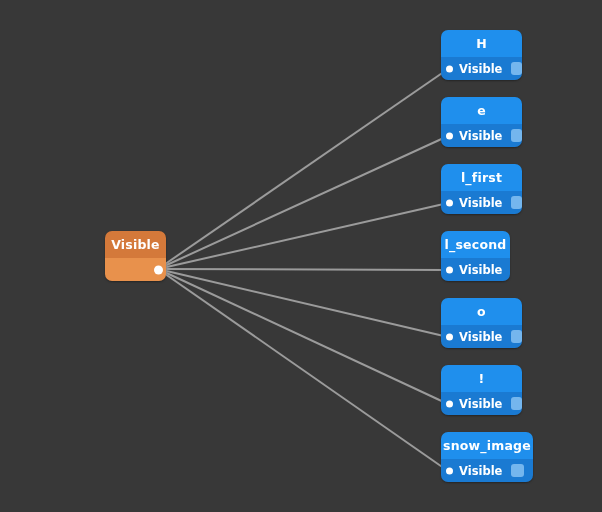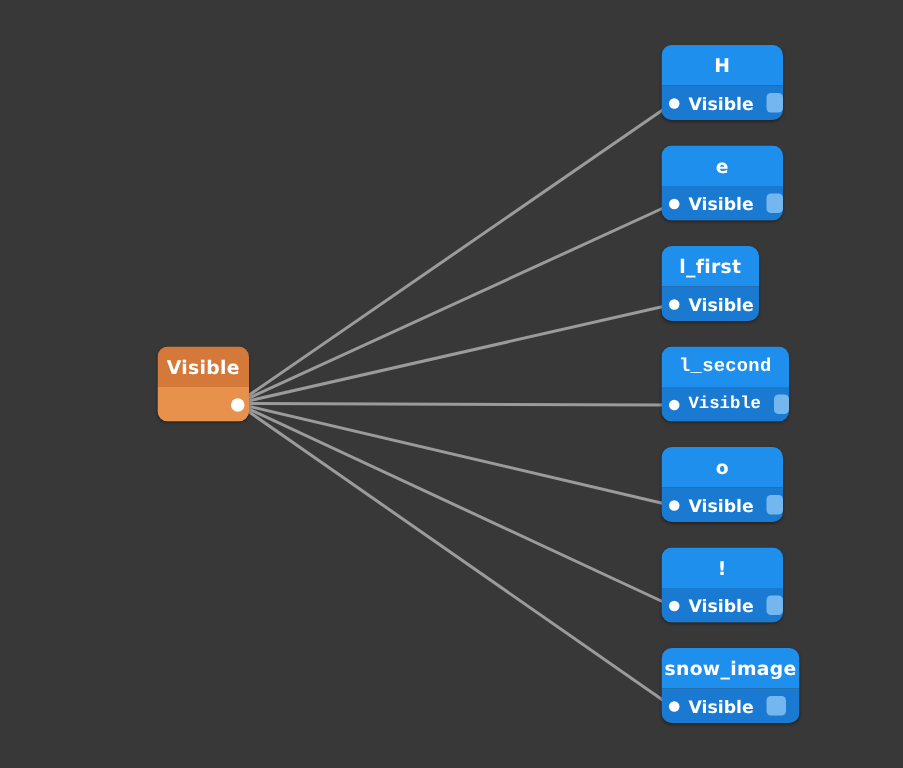--- a/index.html
+++ b/index.html
@@ -128,31 +128,31 @@
     <div class="node target" style="left: 441px; top: 97px; width: 81px;">
       <div class="node-header">e</div>
       <div class="node-body">
         <div class="port in"></div>
         <div class="row">
           <span class="row-label">Visible</span>
           <div class="checkbox"></div>
         </div>
       </div>
     </div>
-    <div class="node target" style="left: 441px; top: 164px; width: 65px;">
+    <div class="node target" style="left: 441px; top: 164px; width: 81px;">
       <div class="node-header">l_first</div>
       <div class="node-body">
         <div class="port in"></div>
         <div class="row">
           <span class="row-label">Visible</span>
           <div class="checkbox"></div>
         </div>
       </div>
     </div>
-    <div class="node target" style="left: 441px; top: 231px; width: 85px; font-family: Liberation Mono, monospace;">
+    <div class="node target" style="left: 441px; top: 231px; width: 69px;">
       <div class="node-header">l_second</div>
       <div class="node-body">
         <div class="port in"></div>
         <div class="row">
           <span class="row-label">Visible</span>
           <div class="checkbox"></div>
         </div>
       </div>
     </div>
     <div class="node target" style="left: 441px; top: 298px; width: 81px;">

